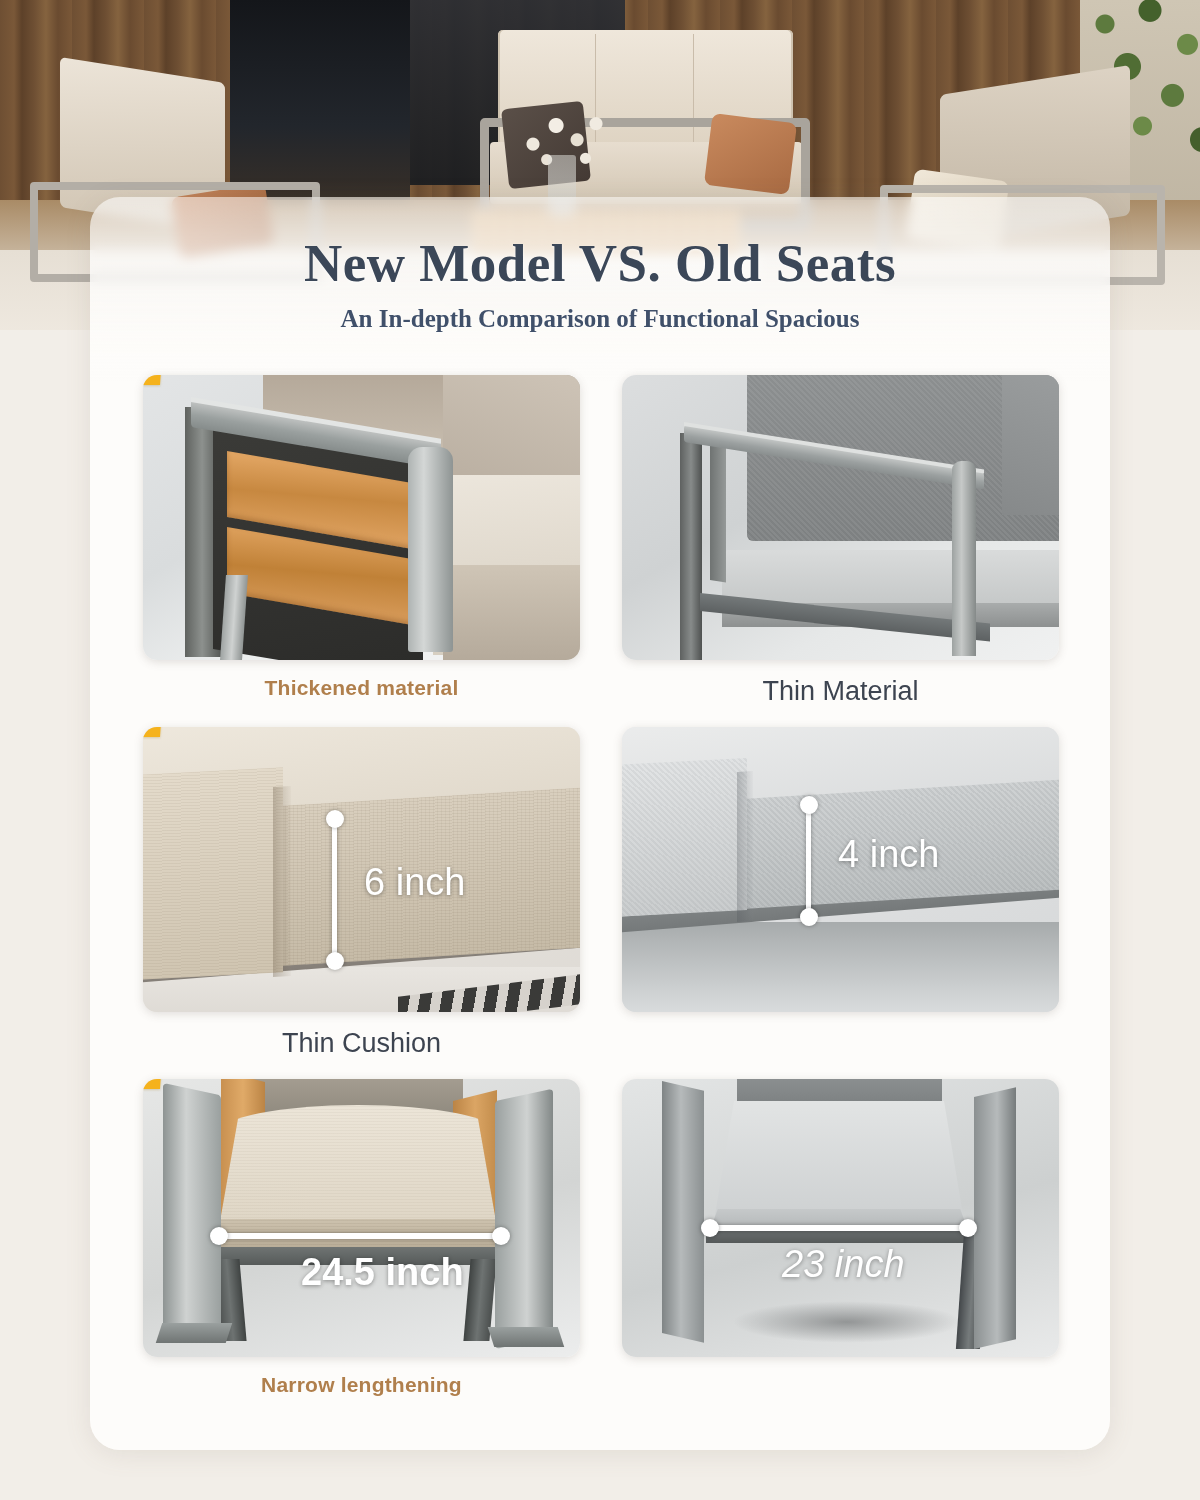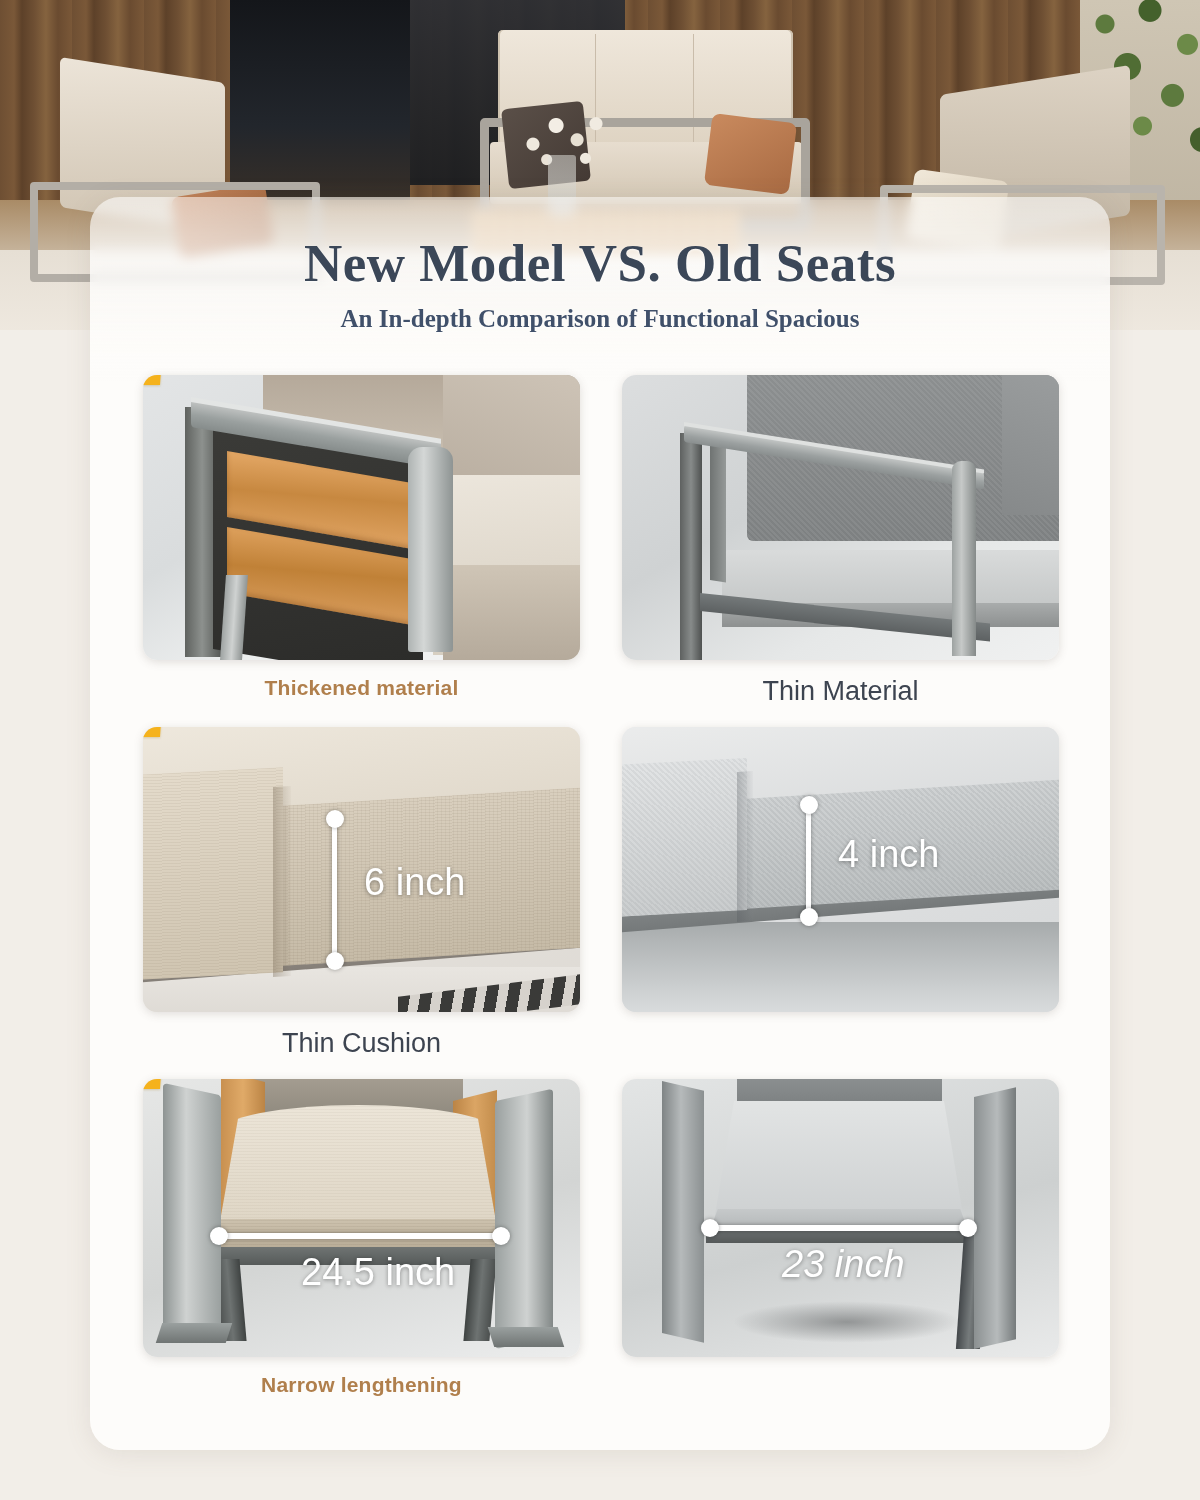--- a/index.html
+++ b/index.html
@@ -729,21 +729,21 @@
             <div class="a3-leg-r"></div>
             <div class="a3-arm-l"></div>
             <div class="a3-arm-r"></div>
             <div class="a3-foot-l"></div>
             <div class="a3-foot-r"></div>
           </div>
           <div class="meas" style="left:76px; top:148px; width:282px; height:18px;">
             <div class="line-h" style="top:6px;"></div>
             <div class="dot" style="left:-9px; top:0;"></div>
             <div class="dot" style="right:-9px; top:0;"></div>
-            <div class="meas-text big" style="left:82px; top:24px;">24.5 inch</div>
+            <div class="meas-text big" style="left:82px; top:24px;font-weight:bold;">24.5 inch</div>
           </div>
           <svg class="crown" viewBox="0 0 62 46">
             <path d="M3 40 L0 12 L13 23 L23 4 L33 23 L47 10 L45 40 Z" fill="#F5B21C"></path>
             <circle cx="0.5" cy="11" r="4.2" fill="#F9C23C"></circle>
             <circle cx="23" cy="3" r="4.6" fill="#F9C23C"></circle>
             <circle cx="47" cy="9" r="4.2" fill="#F9C23C"></circle>
           </svg>
         </div>
 
         <div class="panel">

